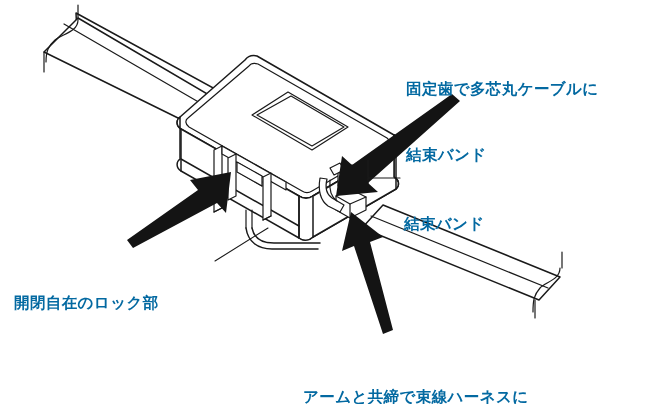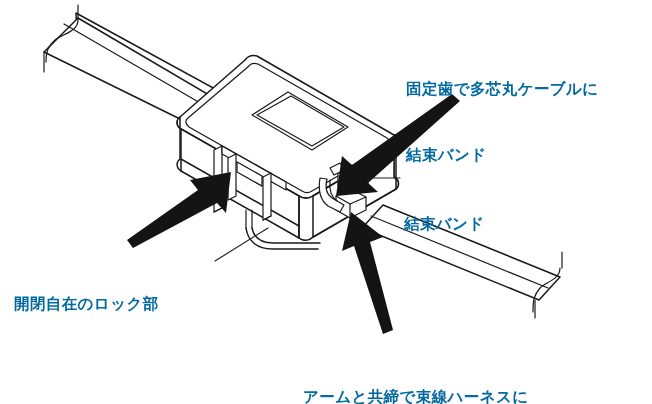--- a/index.html
+++ b/index.html
@@ -29,21 +29,21 @@
     color: #0369a1;
     font-weight: bold;
     font-size: 15.5px;
     line-height: 22px;
     letter-spacing: 0.4px;
     white-space: pre;
     font-family: "DejaVu Sans", "Liberation Sans", sans-serif;
   }
   .lbl-teeth   { left: 406px; top: 34px; }
   .lbl-band    { left: 404px; top: 169px; }
-  .lbl-lock    { left: 14px;  top: 249px; }
+  .lbl-lock    { left: 14px;  top: 249px; font-family: Liberation Mono, monospace; }
   .lbl-arm     { left: 222px; top: 250px; }
   .lbl-harness { left: 303px; top: 342px; }
 </style>
 </head>
 <body>
 
 <div id="page">
 
   <svg id="art" viewBox="0 0 652 404">
     <defs>

